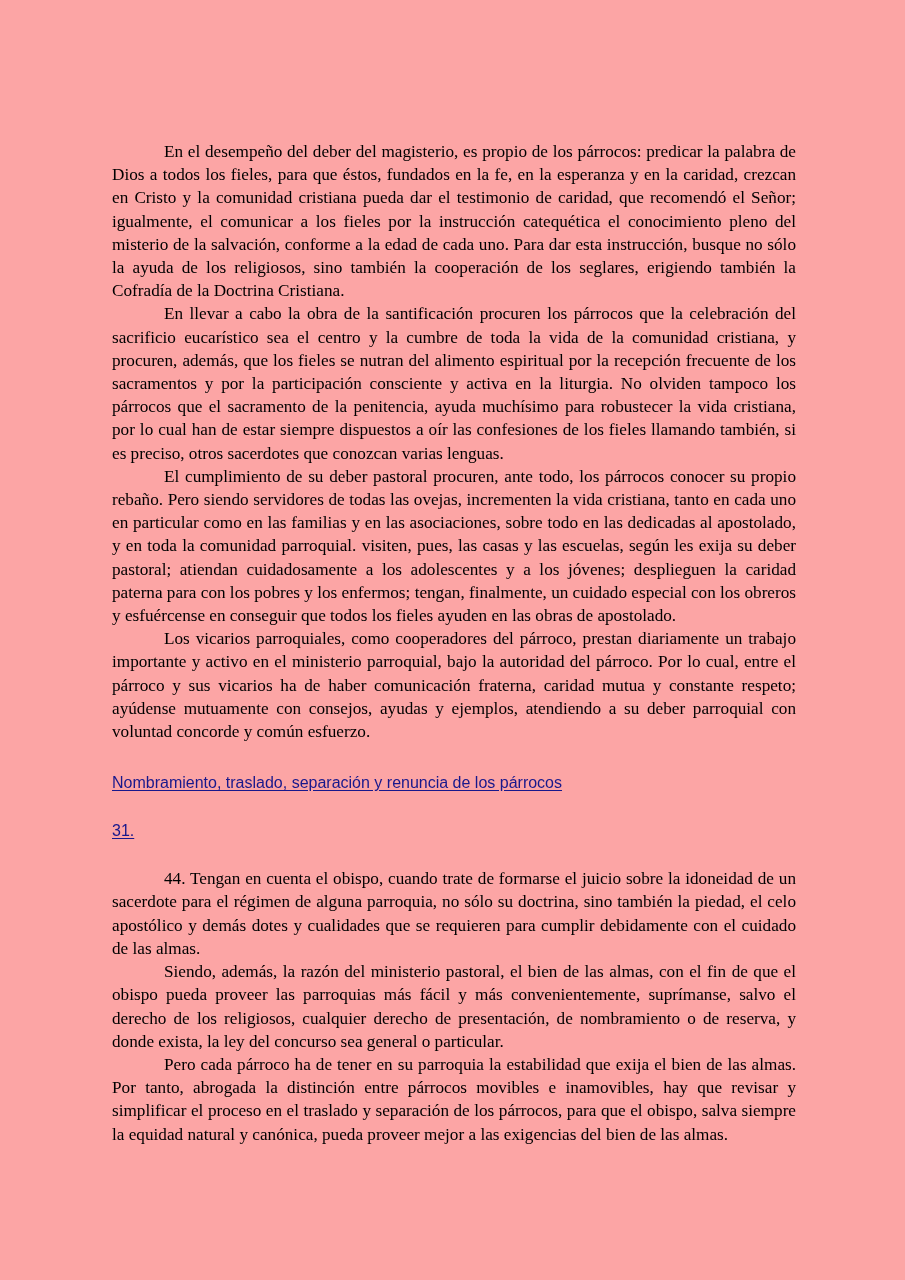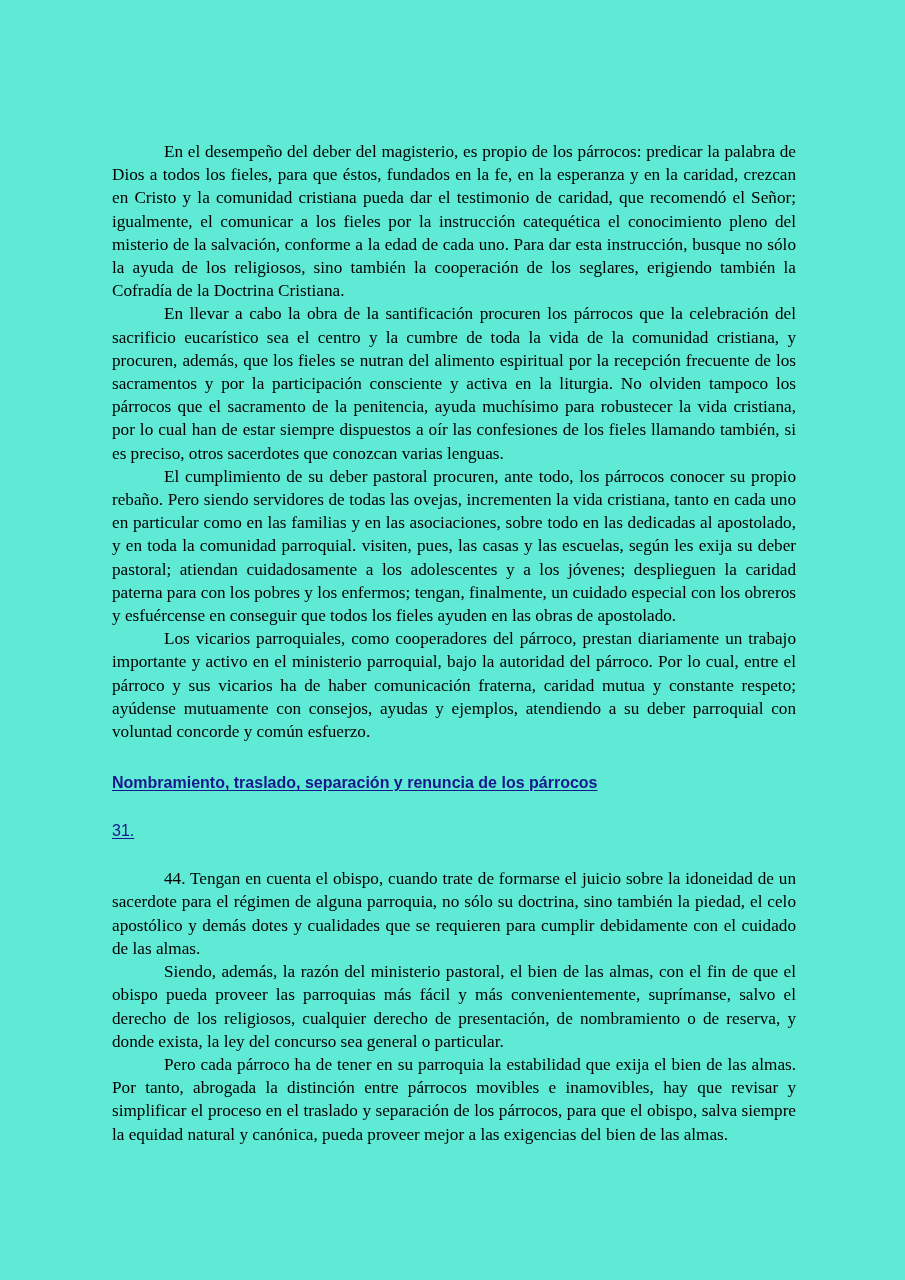--- a/index.html
+++ b/index.html
@@ -13,21 +13,21 @@
     height: 1280px;
     overflow: hidden;
     font-family: "Liberation Serif", "DejaVu Serif", serif;
     color: #000000;
     -webkit-font-smoothing: antialiased;
   }
   .page {
     position: relative;
     width: 905px;
     height: 1280px;
-    background: #5eead4;
+    background: #fca5a5;
     box-sizing: border-box;
   }
   .content {
     position: absolute;
     left: 112px;
     top: 140px;
     width: 684px;
   }
   p.body-par {
     margin: 0;
@@ -42,21 +42,21 @@
     hyphens: none;
     -webkit-hyphens: none;
   }
   .section-heading {
     display: inline-block;
     margin: 0;
     padding: 0;
     font-family: "Liberation Sans", "DejaVu Sans", sans-serif;
     font-size: 16px;
     line-height: 20px;
-    font-weight: 700;
+    font-weight: 400;
     color: #18188c;
     text-decoration: underline;
     text-underline-offset: 2px;
     text-align: left;
     white-space: nowrap;
   }
   .heading-block {
     margin: 0;
     padding: 0;
   }

